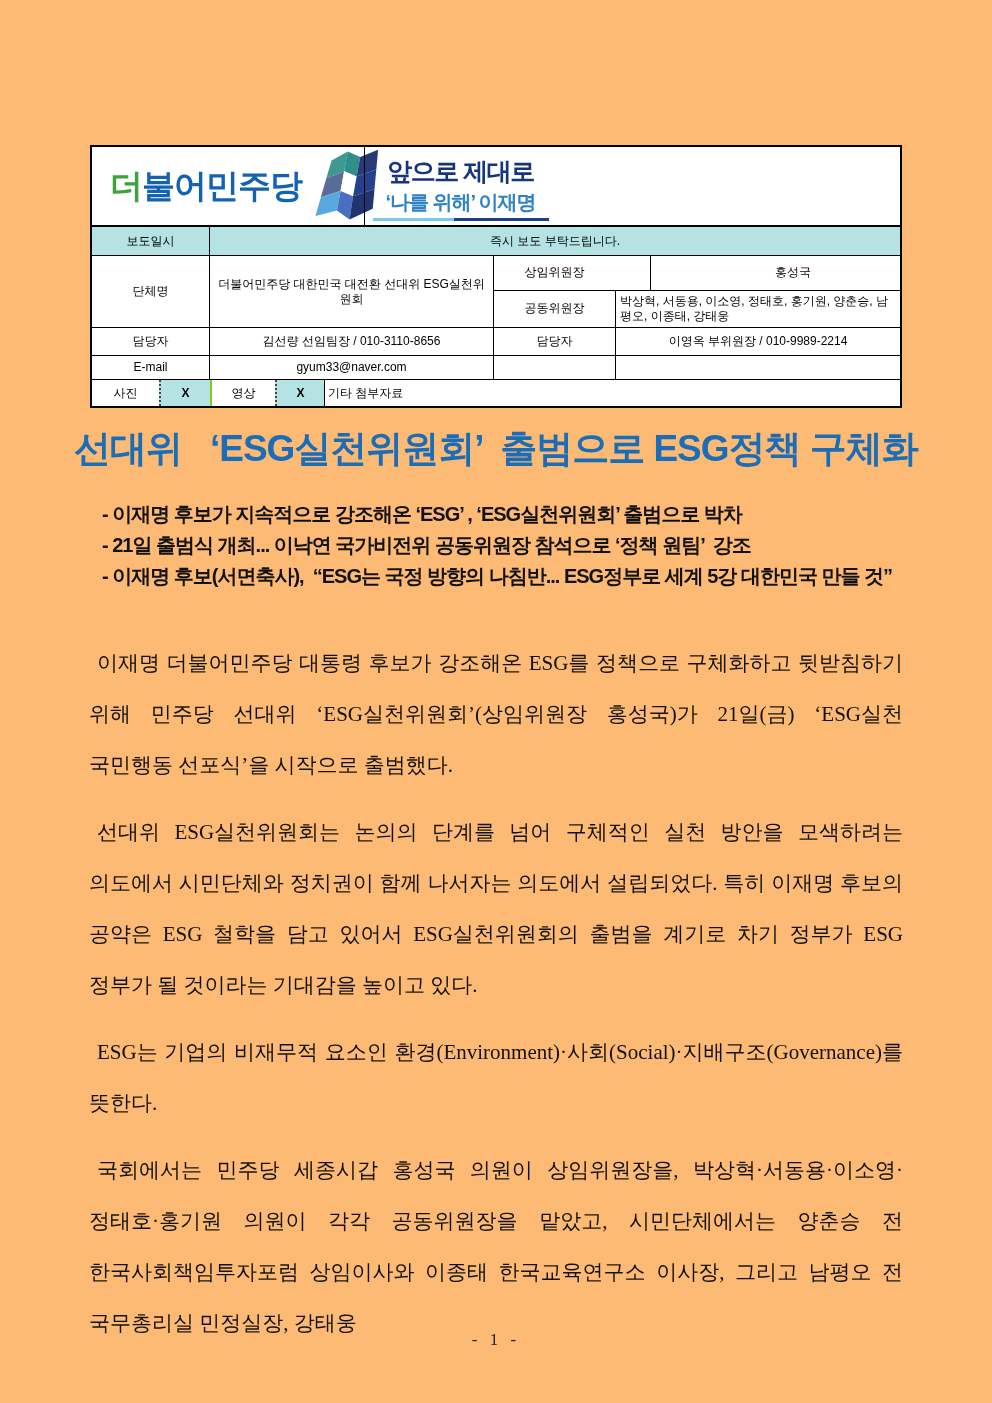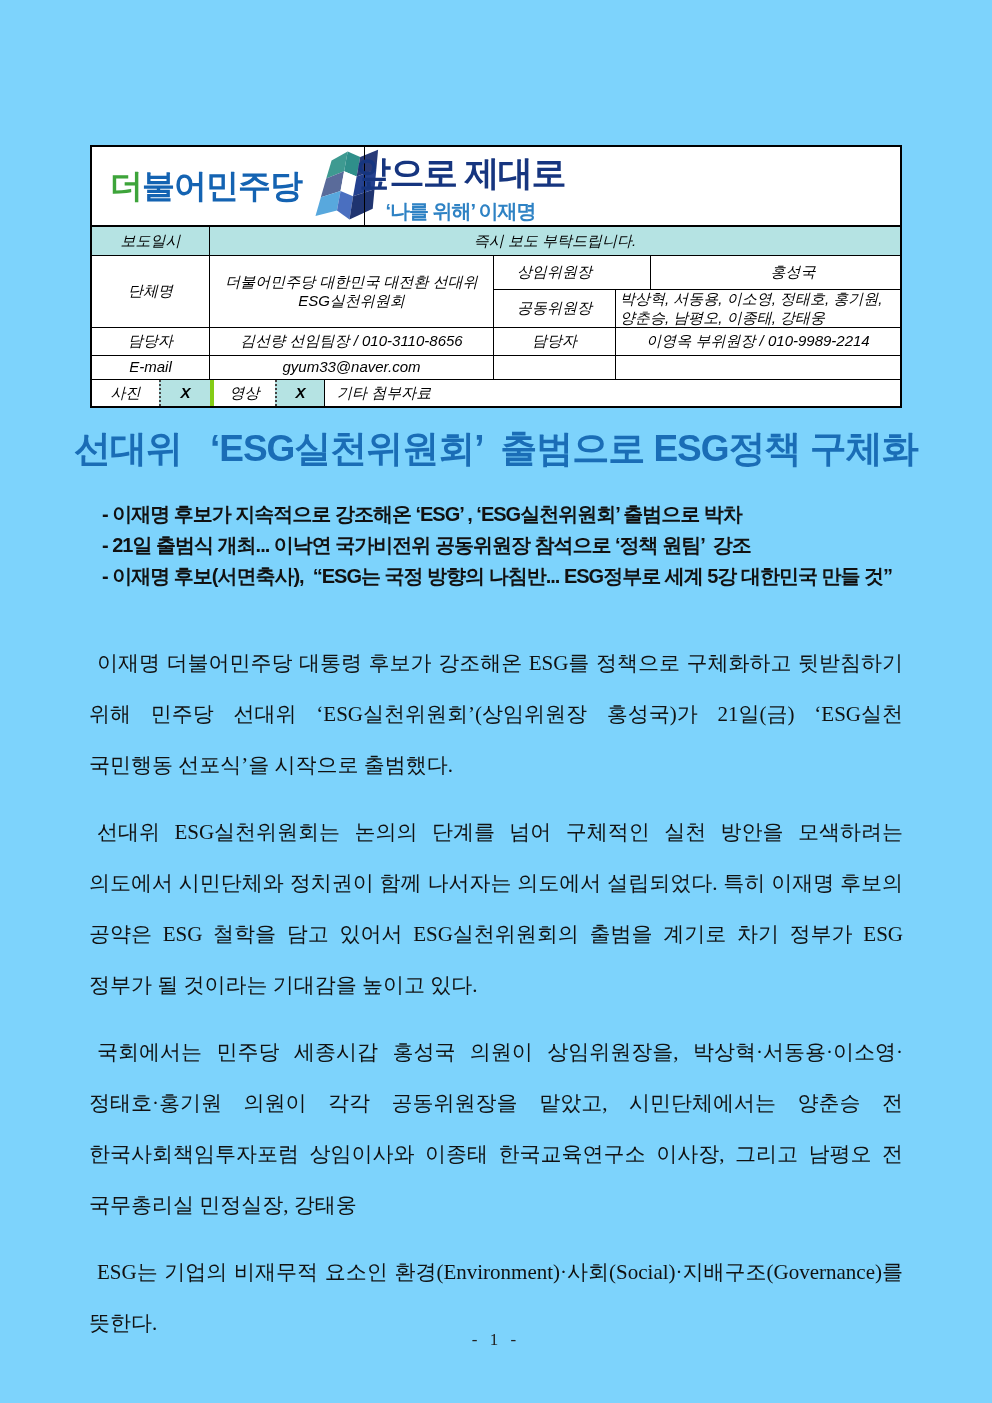--- a/index.html
+++ b/index.html
@@ -1,42 +1,41 @@
 <!DOCTYPE html>
 <html lang="ko"><head>
 <meta charset="utf-8">
 <style>
   * { margin: 0; padding: 0; box-sizing: border-box; }
   html, body { background: #ffffff; }
   #page {
     position: relative;
     width: 992px;
     height: 1403px;
-    background: #7dd3fc;
+    background: #fdba74;
     font-family: "Liberation Sans", sans-serif;
     color: #000;
     overflow: hidden;
   }
 
   
   .doc-table {
     position: absolute;
     left: 90px; top: 145px;
     width: 812px; height: 263px;
     border: 2px solid #000;
     display: flex;
     flex-direction: column;
     background: #fff;
   }
   .trow { display: flex; flex-direction: row; width: 100%; }
   .tcell {
     display: flex; align-items: center; justify-content: center;
-    font-size: 15px; line-height: 1.25; text-align: center;
+    font-size: 12px; line-height: 1.25; text-align: center;
     overflow: hidden;
-    font-style: italic;
   }
   .bL { border-left: 1px solid #000; }
   .bT { border-top: 1px solid #000; }
   .bT2 { border-top: 2px solid #000; }
   .cyan { background: #b5e3e3; }
 
   
   .row-logo { height: 78px; align-items: center; }
   .logo-wrap { display: flex; align-items: center; padding-left: 18px; width: 272px; flex: none; }
   .logo-text { font-size: 33px; font-weight: 900; letter-spacing: -1px; white-space: nowrap; }
@@ -51,21 +50,21 @@
     padding-left: 10px;
   }
   .slogan-box {
     width: 192px; flex: none; height: 100%;
     border-left: 1px solid #000;
     display: flex; flex-direction: column;
     align-items: center; justify-content: center;
     padding-top: 4px;
   }
   .slogan-line1 {
-    font-size: 35px; font-weight: 900; letter-spacing: -1.5px;
+    font-size: 25px; font-weight: 900; letter-spacing: -1.5px;
     color: #16357f; white-space: nowrap;
   }
   .slogan-line2 {
     font-size: 20px; font-weight: 700; letter-spacing: -1px;
     color: #2e82c4; white-space: nowrap; margin-top: 1px;
   }
   .slogan-underline {
     width: 176px; height: 3px; margin-top: 2px;
     background: linear-gradient(to right, #79c9ea 0 46%, #1d3f85 46% 100%);
   }
@@ -81,23 +80,23 @@
   .org-sub { display: flex; flex-direction: column; width: 407px; flex: none; }
   .org-sub .sub1 { height: 34px; display: flex; gap: 35px; }
   .org-sub .sub2 { height: 38px; display: flex; }
   .sub2 .tcell { text-align: left; justify-content: flex-start; padding: 1px 4px; }
   .sub2 .lbl { justify-content: center; text-align: center; }
   .row-contact { height: 28px; }
   .row-email { height: 24px; }
   .row-attach { height: 27px; }
   .attach-lbl1 { width: 67px; flex: none; }
   .attach-x1 { width: 51px; flex: none; border-left: 2px dotted #444; font-weight: 700; }
-  .attach-lbl2 { width: 65px; flex: none; border-left: 4px solid #84cc16; }
+  .attach-lbl2 { width: 65px; flex: none; border-left: 2px solid #84cc16; }
   .attach-x2 { width: 49px; flex: none; border-left: 2px dotted #444; font-weight: 700; }
-  .attach-etc { flex: 1; border-left: 1px solid #000; justify-content: flex-start; padding-left: 12px; }
+  .attach-etc { flex: 1; border-left: 1px solid #000; justify-content: flex-start; padding-left: 3px; }
 
   
   .headline {
     position: absolute; left: 0; top: 424px; width: 100%;
     text-align: center;
     font-size: 37px; font-weight: 800; letter-spacing: -1px;
     color: #1a6db6; white-space: pre;
   }
 
   
@@ -208,19 +207,19 @@
 
   <div class="bullets">
     <div class="bullet-item">- 이재명 후보가 지속적으로 강조해온 ‘ESG’ , ‘ESG실천위원회’ 출범으로 박차</div>
     <div class="bullet-item">- 21일 출범식 개최... 이낙연 국가비전위 공동위원장 참석으로 ‘정책 원팀’  강조</div>
     <div class="bullet-item">- 이재명 후보(서면축사),  “ESG는 국정 방향의 나침반... ESG정부로 세계 5강 대한민국 만들 것”</div>
   </div>
 
   <div class="body-text">
     <p>이재명 더불어민주당 대통령 후보가 강조해온 ESG를 정책으로 구체화하고 뒷받침하기 위해 민주당 선대위 ‘ESG실천위원회’(상임위원장 홍성국)가 21일(금) ‘ESG실천 국민행동 선포식’을 시작으로 출범했다.</p>
     <p>선대위 ESG실천위원회는 논의의 단계를 넘어 구체적인 실천 방안을 모색하려는 의도에서 시민단체와 정치권이 함께 나서자는 의도에서 설립되었다. 특히 이재명 후보의 공약은 ESG 철학을 담고 있어서 ESG실천위원회의 출범을 계기로 차기 정부가 ESG 정부가 될 것이라는 기대감을 높이고 있다.</p>
+    <p>ESG는 기업의 비재무적 요소인 환경(Environment)·사회(Social)·지배구조(Governance)를 뜻한다.</p>
     <p>국회에서는 민주당 세종시갑 홍성국 의원이 상임위원장을, 박상혁·서동용·이소영·정태호·홍기원 의원이 각각 공동위원장을 맡았고, 시민단체에서는 양춘승 전 한국사회책임투자포럼 상임이사와 이종태 한국교육연구소 이사장, 그리고 남평오 전 국무총리실 민정실장, 강태웅</p>
-    <p>ESG는 기업의 비재무적 요소인 환경(Environment)·사회(Social)·지배구조(Governance)를 뜻한다.</p>
   </div>
 
   <div class="page-number">- 1 -</div>
 
 </div>
 
 </body></html>

